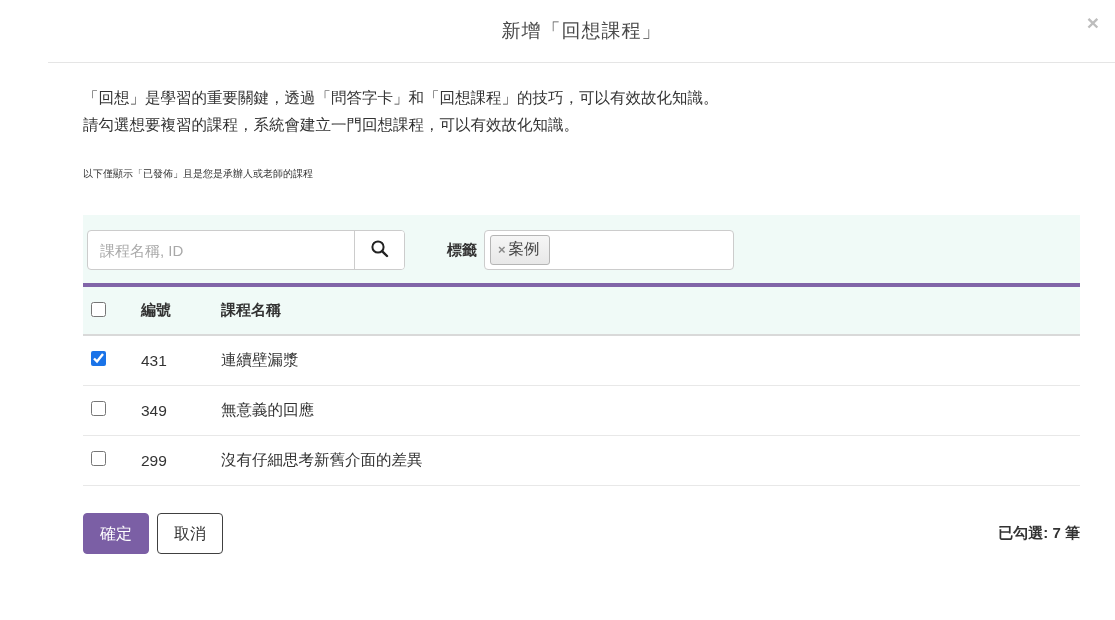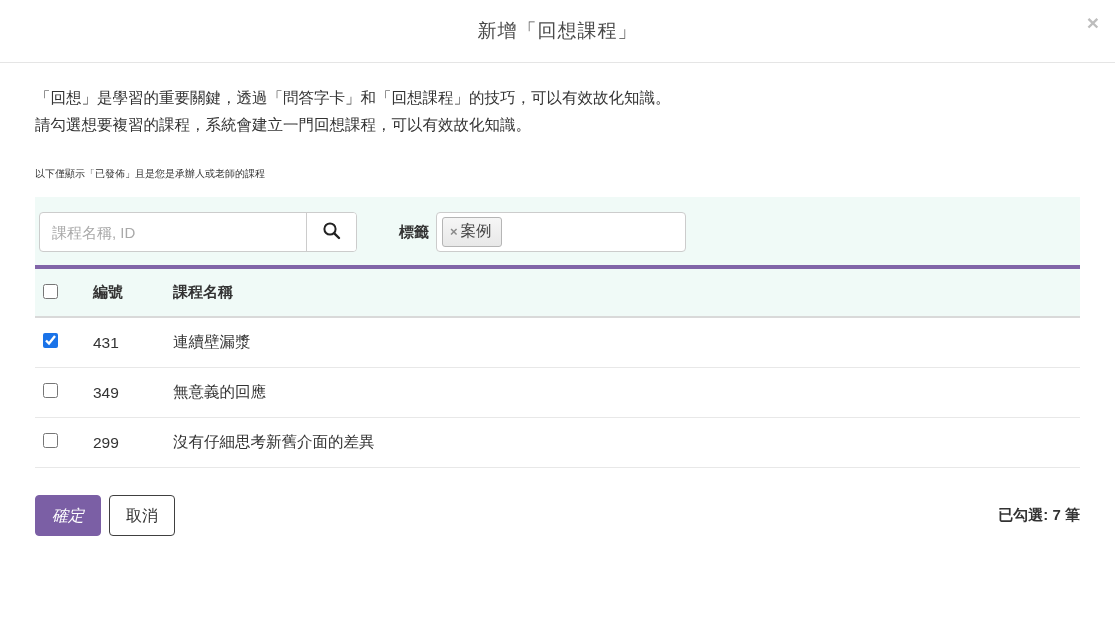--- a/index.html
+++ b/index.html
@@ -2,21 +2,21 @@
 <html><head>
 <meta charset="utf-8">
 <style>
   * { margin: 0; padding: 0; box-sizing: border-box; }
   html, body { width: 1115px; height: 620px; background: #fff; overflow: hidden; }
   body {
     font-family: "Liberation Sans", "DejaVu Sans", sans-serif;
     color: #333;
     position: relative;
   }
-  .modal { width: 1115px; height: 620px; background: #fff; position: relative; }
+  .modal { width: 1115px; height: 620px; background: #fff; position: relative; padding-left: 48px; }
 
   
   .modal-header {
     position: relative;
     height: 63px;
     border-bottom: 1px solid #e5e5e5;
     display: flex;
     align-items: center;
     justify-content: center;
   }
@@ -40,21 +40,21 @@
     font-family: inherit;
   }
 
   
   .modal-body { padding: 21px 35px 0 35px; }
 
   .intro { font-size: 15.5px; line-height: 27px; color: #333; }
   .note { margin-top: 29px; font-size: 10px; color: #333; }
 
   
-  .picker { margin-top: 16px; }
+  .picker { margin-top: 34px; }
 
   .filter-row {
     background: #f0faf7;
     display: flex;
     align-items: center;
     padding: 15px 4px 13px 4px;
   }
   .search-group {
     display: flex;
     width: 318px;
@@ -153,21 +153,20 @@
     font-size: 16px;
     border-radius: 4px;
     padding: 8px 16px;
     cursor: pointer;
     line-height: 1.45;
   }
   .btn-confirm {
     background: #7b5fa5;
     border: 1px solid #7b5fa5;
     color: #fff;
-    font-style: italic;
   }
   .btn-cancel {
     background: #fff;
     border: 1px solid #404040;
     color: #333;
     margin-left: 8px;
   }
   .selected-count {
     margin-left: auto;
     font-size: 15px;

